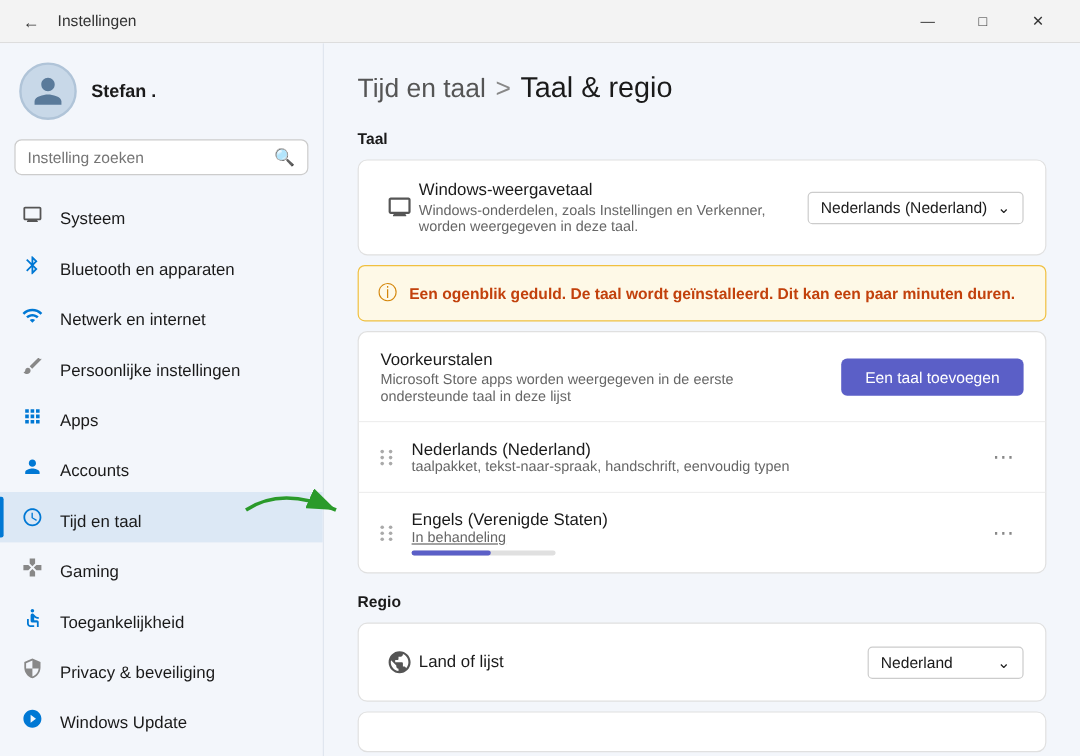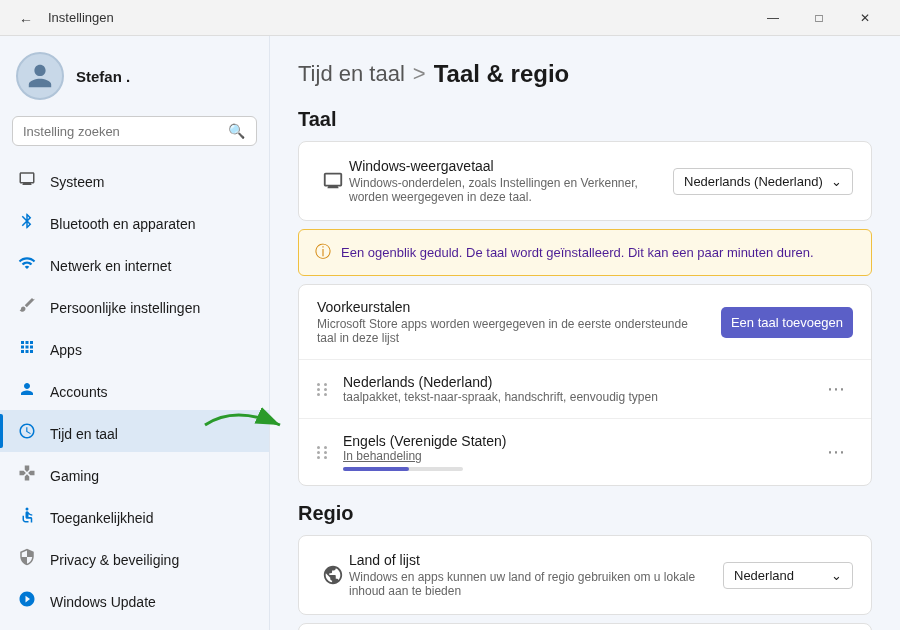--- a/index.html
+++ b/index.html
@@ -180,26 +180,26 @@
       font-size: 22px;
       color: #555;
       font-weight: 400;
     }
     .breadcrumb-separator {
       font-size: 22px;
       color: #888;
     }
     .breadcrumb-current {
       font-size: 24px;
-      font-weight: 700;
+      font-weight: 400;
       color: #1a1a1a;
     }
 
     .section-title {
-      font-size: 20px;
+      font-size: 13px;
       font-weight: 600;
       color: #1a1a1a;
       margin-bottom: 10px;
     }
 
     .card {
       background: white;
       border-radius: 8px;
       border: 1px solid #e0e0e0;
       margin-bottom: 8px;
@@ -261,21 +261,22 @@
       gap: 10px;
       margin-bottom: 8px;
     }
     .warning-icon {
       color: #d4860a;
       font-size: 16px;
       flex-shrink: 0;
     }
     .warning-text {
       font-size: 13px;
-      color: #4c1d95;
+      color: #c2410c;
+      font-weight: bold;
     }
 
     .voorkeur-card {
       background: white;
       border-radius: 8px;
       border: 1px solid #e0e0e0;
       margin-bottom: 8px;
     }
     .voorkeur-header {
       display: flex;
@@ -294,21 +295,21 @@
     }
     .voorkeur-desc {
       font-size: 12px;
       color: #666;
     }
     .add-lang-btn {
       background: #5b5fc7;
       color: white;
       border: none;
       border-radius: 5px;
-      padding: 8px 10px;
+      padding: 8px 20px;
       font-size: 13px;
       cursor: pointer;
       white-space: nowrap;
       flex-shrink: 0;
     }
 
     .lang-item {
       display: flex;
       align-items: center;
       padding: 14px 18px;
@@ -596,21 +597,20 @@
 
       <div class="card">
         <div class="card-row">
           <div class="card-row-icon">
             <svg viewBox="0 0 24 24" fill="#555" width="22" height="22">
                 <path d="M12 2C6.48 2 2 6.48 2 12s4.48 10 10 10 10-4.48 10-10S17.52 2 12 2zm-1 17.93c-3.95-.49-7-3.85-7-7.93 0-.62.08-1.21.21-1.79L9 15v1c0 1.1.9 2 2 2v1.93zm6.9-2.54c-.26-.81-1-1.39-1.9-1.39h-1v-3c0-.55-.45-1-1-1H8v-2h2c.55 0 1-.45 1-1V7h2c1.1 0 2-.9 2-2v-.41c2.93 1.19 5 4.06 5 7.41 0 2.08-.8 3.97-2.1 5.39z"></path>
               </svg>
           </div>
           <div class="card-row-content">
             <div class="card-row-title">Land of lijst</div>
-            <div class="card-row-desc">Windows en apps kunnen uw land of regio gebruiken om u lokale inhoud aan te bieden</div>
           </div>
           <div class="card-row-action">
             <div class="dropdown-select" style="min-width:130px;">
               <span>Nederland</span>
               <span>⌄</span>
             </div>
           </div>
         </div>
       </div>
 

